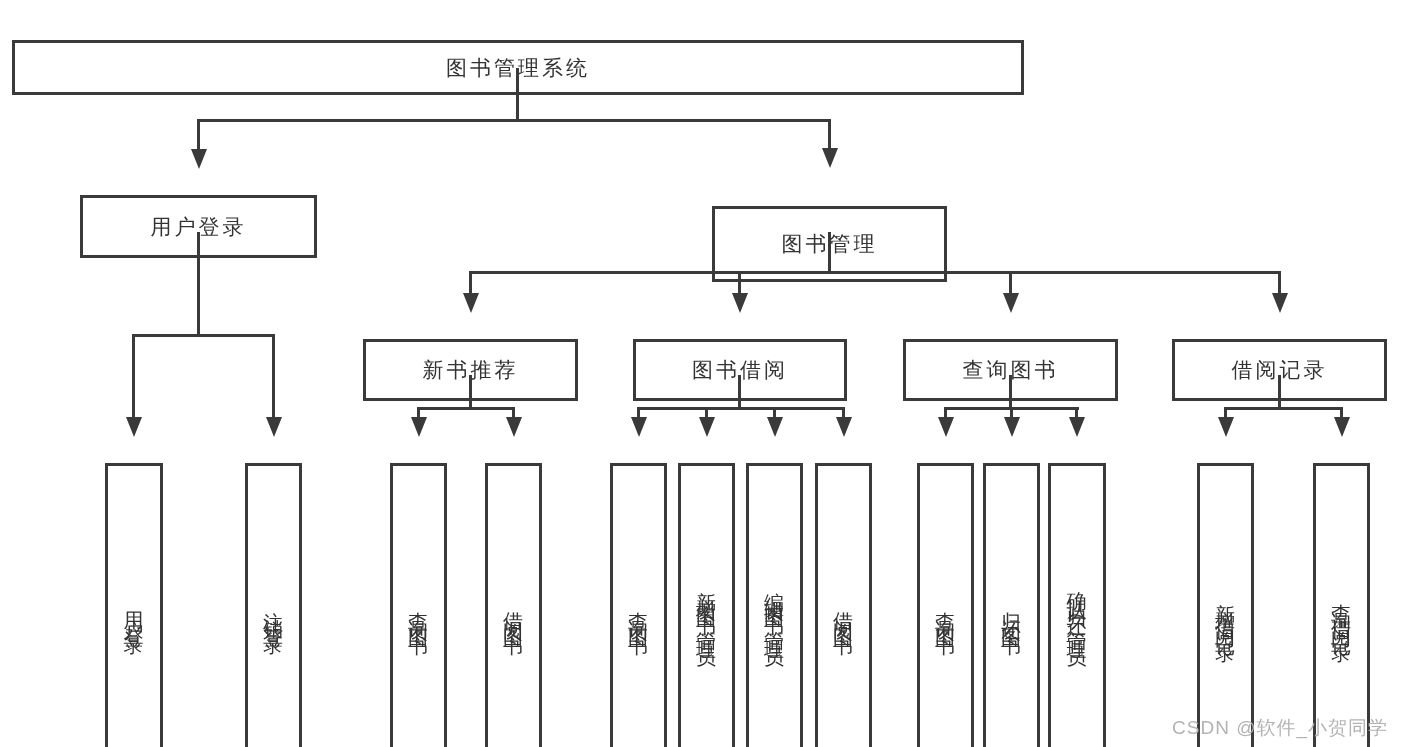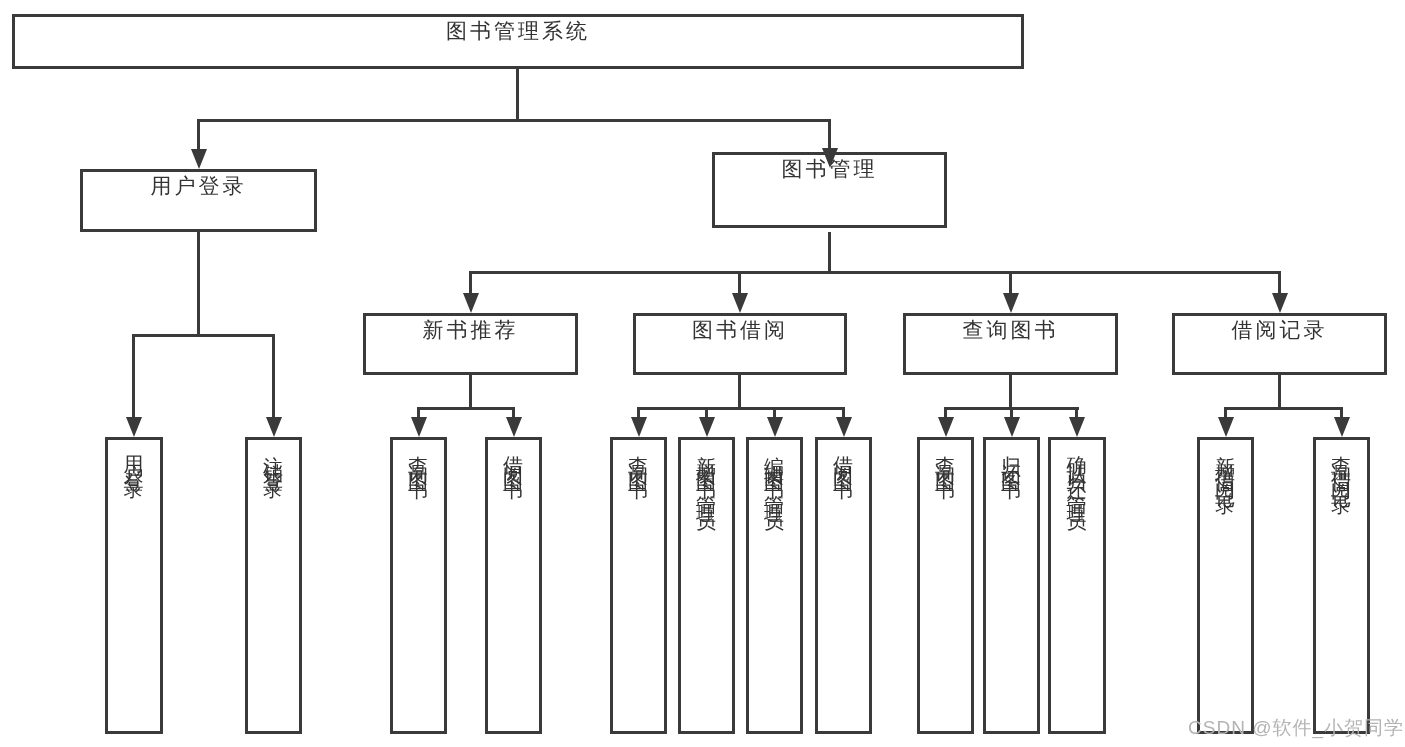--- a/index.html
+++ b/index.html
@@ -6,54 +6,54 @@
   html,body { background:#fff; }
   .canvas {
     position:relative; width:1405px; height:747px; overflow:hidden;
     background:var(--bg,#ffffff);
     font-family:"Liberation Sans", sans-serif;
     color:var(--text,#333333);
   }
   .box {
     position:absolute; background:#ffffff;
     border:3px solid var(--line,#3a3a3a);
-    display:flex; align-items:flex-start; justify-content:center;
+    display:flex; align-items:center; justify-content:center;margin-top:26px;
   }
   .hbox span { font-size:21px; letter-spacing:3px; white-space:nowrap; }
   .vbox span {
     writing-mode:vertical-rl; text-orientation:upright;
     font-size:20px; letter-spacing:8px; line-height:1;
   }
   .vl, .hl { position:absolute; background:var(--line,#3a3a3a); }
   .vl { width:3px; }
   .hl { height:3px; }
   .arw {
     position:absolute; width:0; height:0;
     border-left:8px solid transparent; border-right:8px solid transparent;
     border-top:20px solid var(--line,#3a3a3a);
   }
   .wm {
-    position:absolute; right:1px; bottom:6px; z-index:5;
+    position:absolute; right:17px; bottom:6px; z-index:5;
     font-size:19px; letter-spacing:1px;
     color:var(--watermark,#b3b3b3); white-space:nowrap;
   }
 </style>
 </head>
 <body>
 
 <div class="canvas">
 
   <div class="box hbox" style="left:12px;top:14px;width:1012px;height:55px">
     <span>图书管理系统</span>
   </div>
 
   <div class="box hbox" style="left:80px;top:169px;width:237px;height:63px">
     <span>用户登录</span>
   </div>
-  <div class="box hbox" style="left:712px;top:152px;width:235px;height:76px">
+  <div class="box hbox" style="left:712px;top:180px;width:235px;height:76px">
     <span>图书管理</span>
   </div>
 
   <div class="box hbox" style="left:633px;top:313px;width:214px;height:62px">
     <span>图书借阅</span>
   </div>
   <div class="box hbox" style="left:363px;top:313px;width:215px;height:62px">
     <span>新书推荐</span>
   </div>
   <div class="box hbox" style="left:903px;top:313px;width:215px;height:62px">

